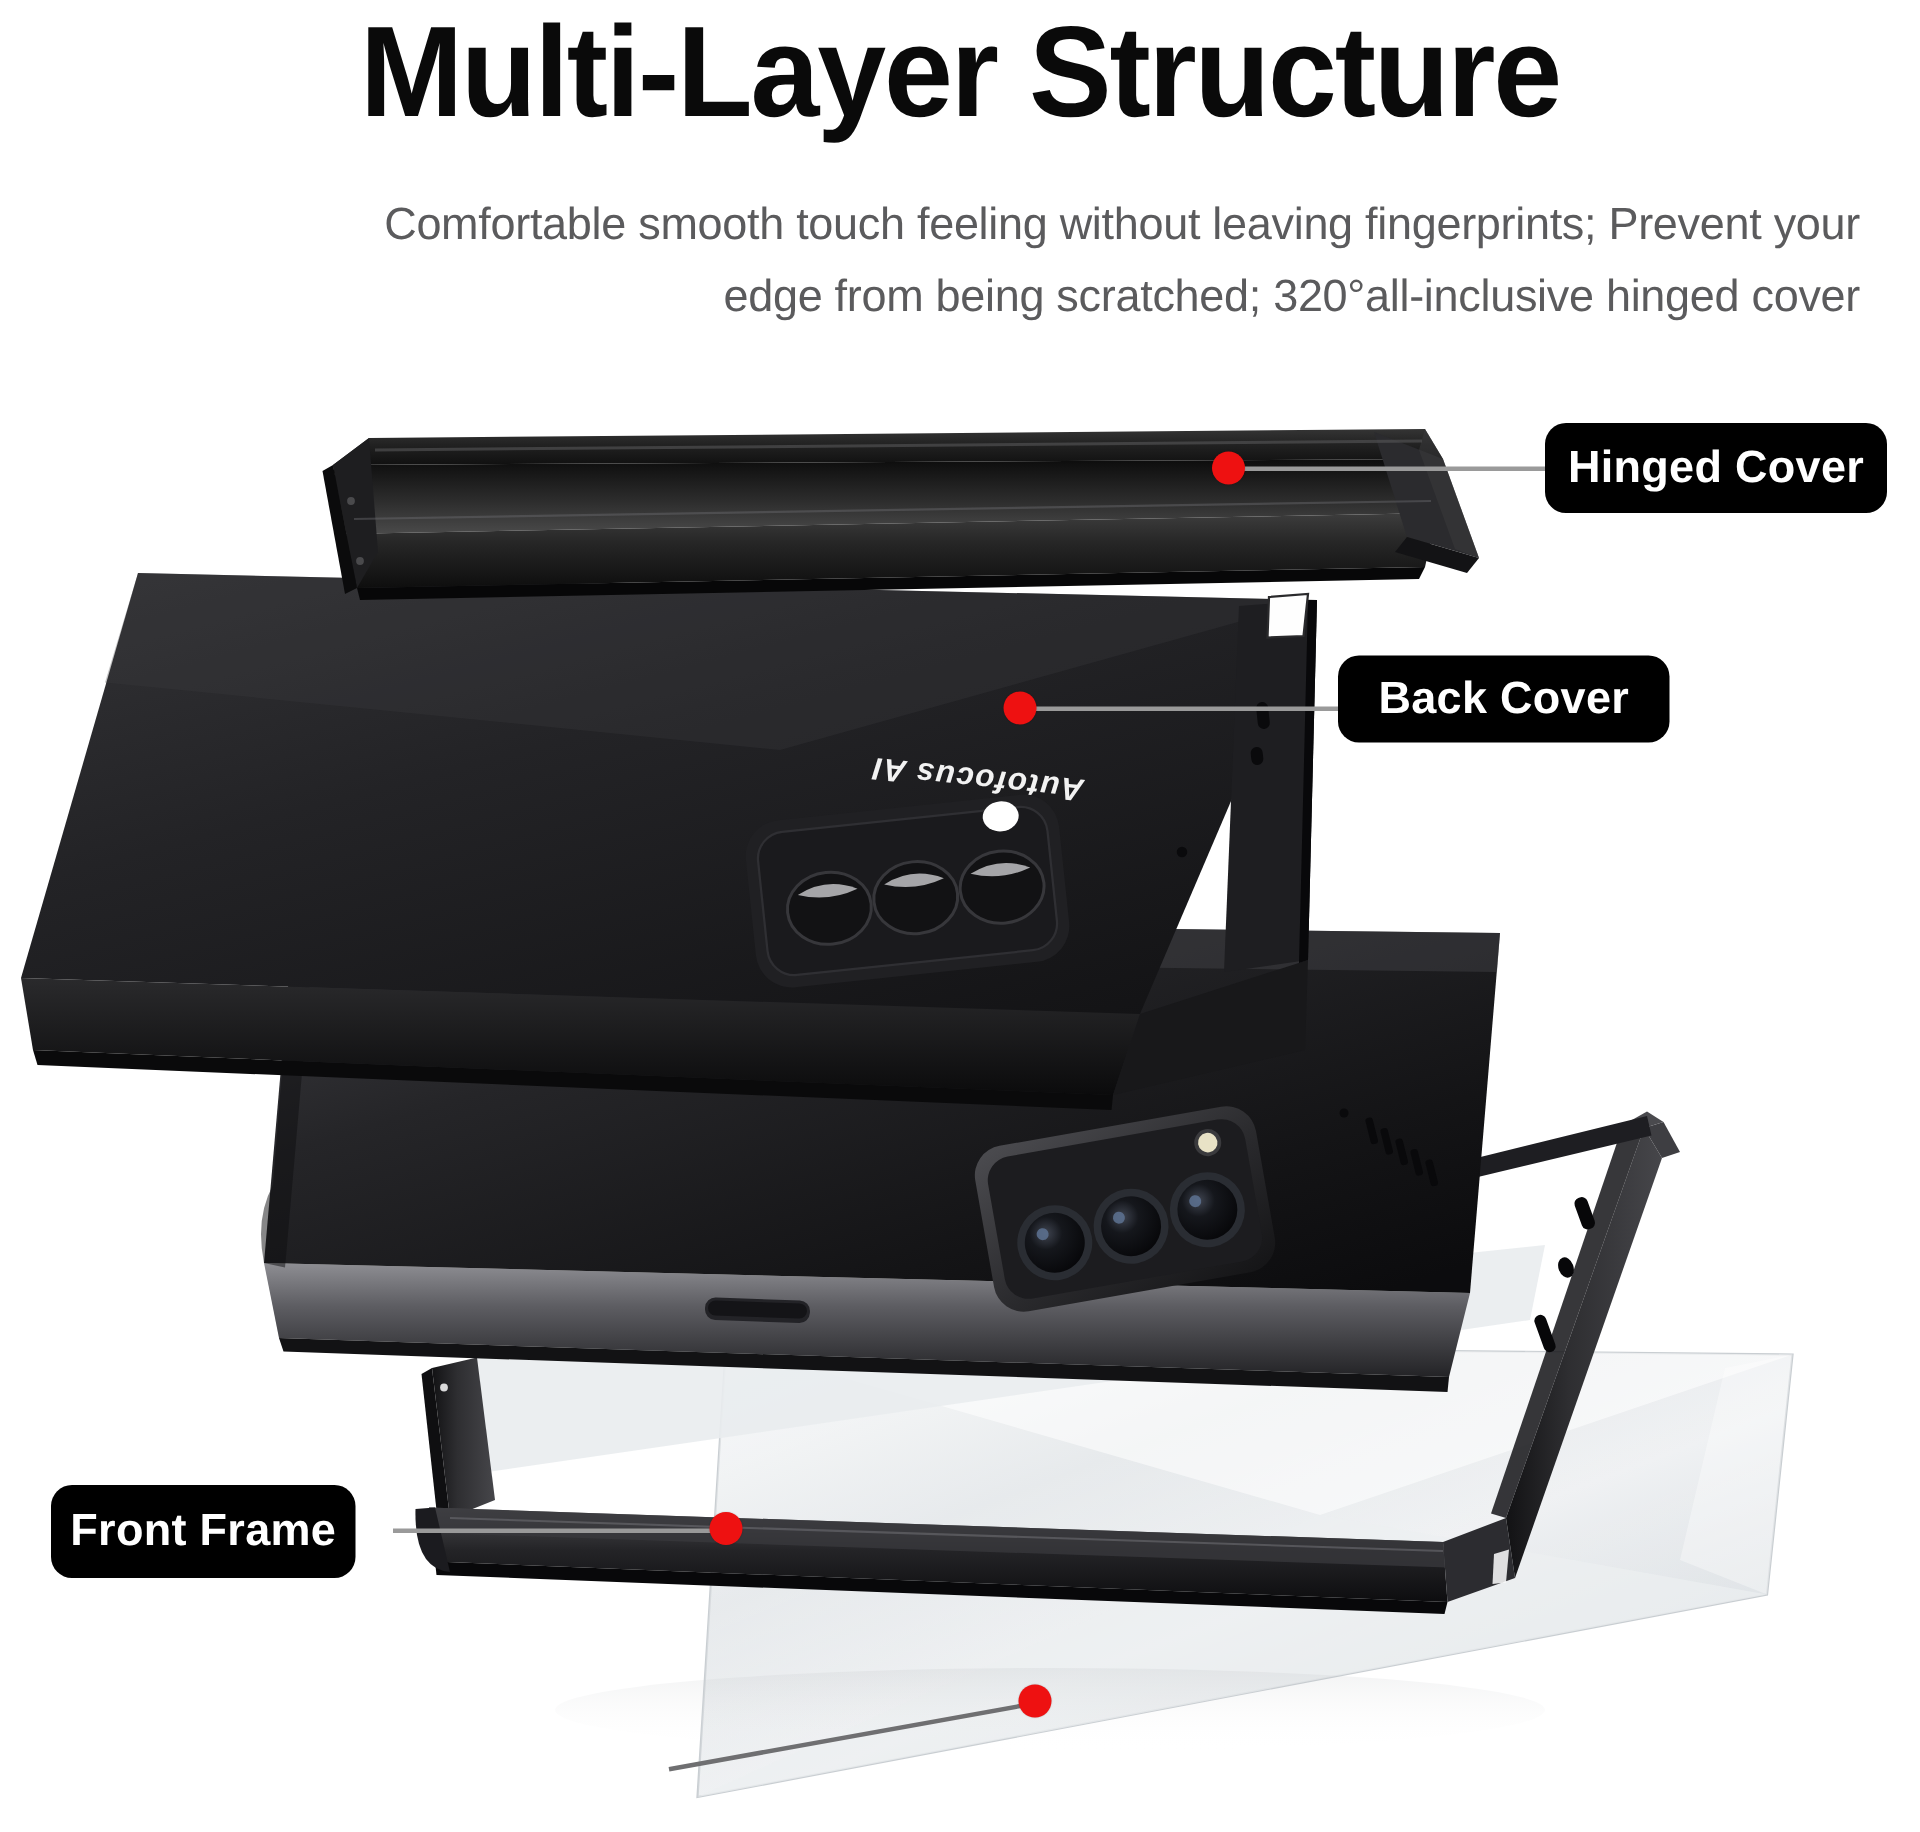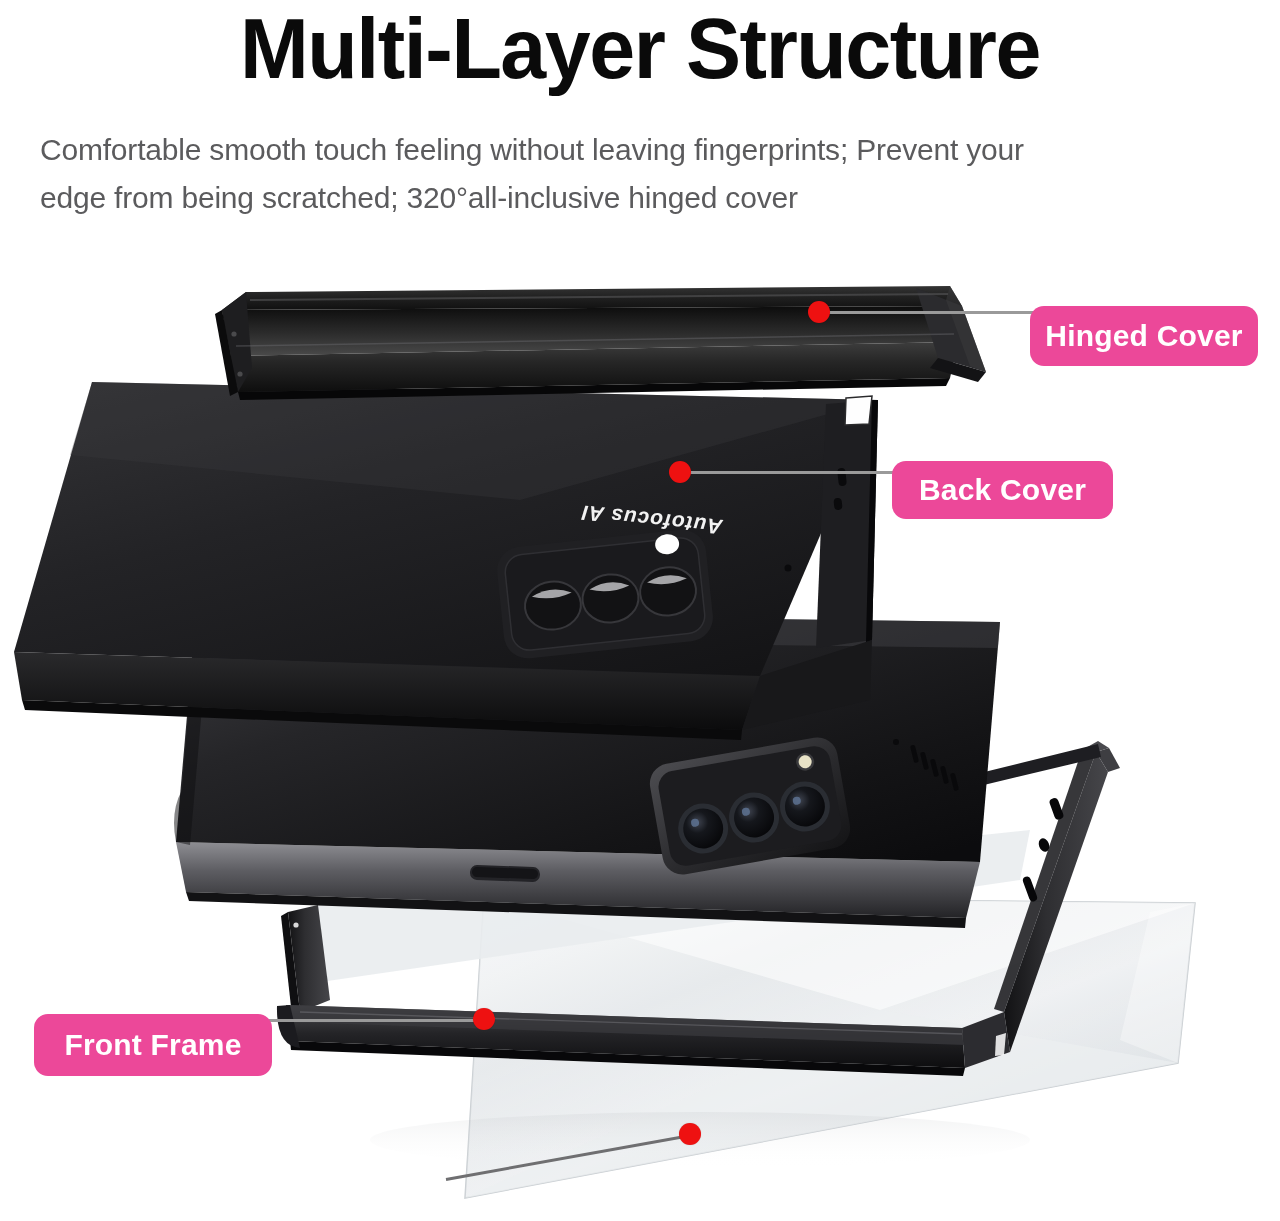--- a/index.html
+++ b/index.html
@@ -32,21 +32,21 @@
     color: #0a0a0a;
     letter-spacing: -1.5px;
     transform: scaleX(0.96);
     white-space: nowrap;
   }
   .subtitle {
     position: absolute;
     left: 40px;
     top: 126px;
     width: 1200px;
-    text-align: left;
+    text-align: right;
     font-size: 30px;
     line-height: 48px;
     font-weight: 400;
     color: #5b5b5d;
     letter-spacing: -0.2px;
   }
   .subtitle .ln { display: block; }
 
   
   #stage {
@@ -54,35 +54,34 @@
     left: 0;
     top: 0;
     width: 1280px;
     height: 1221px;
   }
   #stage svg { display: block; }
 
   
   .pill {
     position: absolute;
-    background: #ec4899;
+    background: #000000;
     color: #ffffff;
     font-weight: bold;
     border-radius: 14px;
     display: flex;
     align-items: center;
     justify-content: center;
     white-space: nowrap;
     letter-spacing: 0.2px;
     z-index: 40;
-    margin-top: 24px;
   }
   .pill-hinged   { left: 1030px; top: 282px;  width: 228px; height: 60px; font-size: 30px; }
   .pill-back     { left: 892px;  top: 437px;  width: 221px; height: 58px; font-size: 30px; }
-  .pill-front    { left: 34px;   top: 990px;  width: 238px; height: 62px; font-size: 30px; }
+  .pill-front    { left: 34px;   top: 990px;  width: 203px; height: 62px; font-size: 30px; }
   .pill-glass    { left: 133px;  top: 1145px; width: 314px; height: 64px; font-size: 30px; }
 
   
   .leader {
     position: absolute;
     background: #9a9a9a;
     height: 3px;
     z-index: 30;
     transform-origin: 0 50%;
   }

